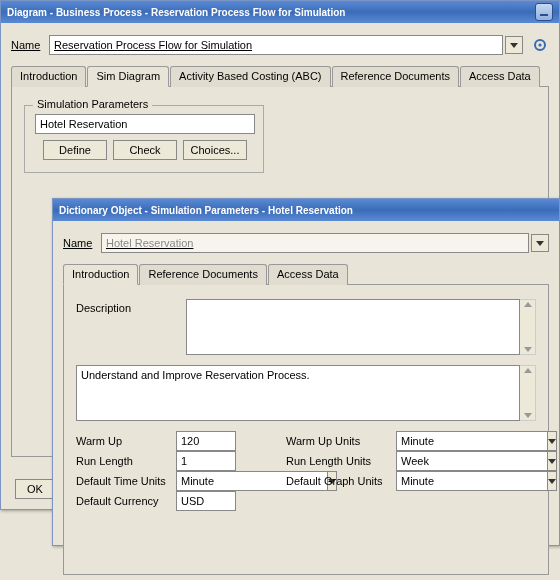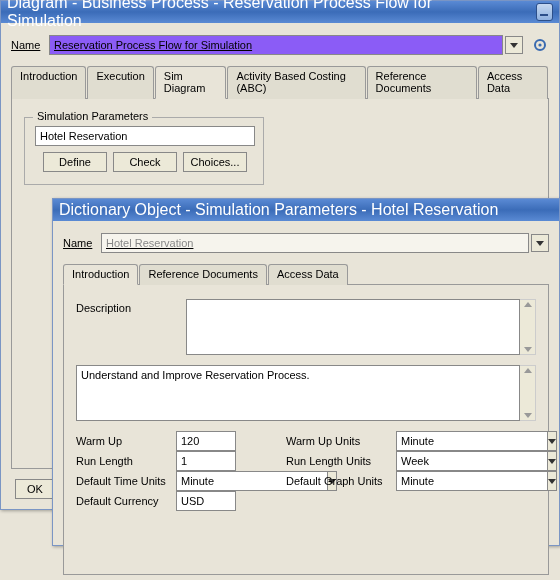--- a/index.html
+++ b/index.html
@@ -15,22 +15,22 @@
   }
   .window {
     position: absolute;
     background: #e8e4d8;
     border: 1px solid #7a95c4;
     box-shadow: 1px 1px 3px rgba(0,0,0,0.3);
   }
   .titlebar {
     background: linear-gradient(to bottom, #5a8ad4 0%, #3b6cb8 50%, #5a8ad4 100%);
     color: #fff;
-    font-weight: normal;
-    font-size: 16px;
+    font-weight: bold;
+    font-size: 10px;
     padding: 3px 6px;
     display: flex;
     align-items: center;
     height: 22px;
     gap: 20px;
   }
   .titlebar .spacer { flex: 1; }
   .titlebar-btn {
     width: 18px;
     height: 18px;
@@ -43,21 +43,21 @@
     margin-left: 2px;
   }
   .min-glyph { width: 8px; height: 2px; background: #2c4f8a; margin-top: 6px;}
   .content { padding: 6px 10px 10px 10px; }
   .row { display: flex; align-items: center; margin: 6px 0 10px 0; text-decoration: underline; }
   .lbl { width: 38px; }
   .name-input {
     flex: 1;
     height: 20px;
     border: 1px solid #888;
-    background: #8b5cf6;
+    background: #ffffff;
     padding: 2px 4px;
     font-family: inherit;
     font-size: 11px;
   }
   .name-input[disabled] { color: #888; background: #f6f4ed; }
   .dropdown-btn {
     width: 18px;
     height: 18px;
     border: 1px solid #888;
     background: #ece9d8;
@@ -228,21 +228,20 @@
       <span class="gear-icon">
         <svg width="16" height="16" viewBox="0 0 16 16">
             <circle cx="8" cy="8" r="5" fill="none" stroke="#3a6ab0" stroke-width="2"></circle>
             <circle cx="8" cy="8" r="1.6" fill="#3a6ab0"></circle>
           </svg>
       </span>
     </div>
 
     <div class="tabstrip">
       <div class="tab">Introduction</div>
-      <div class="tab">Execution</div>
       <div class="tab active">Sim Diagram</div>
       <div class="tab">Activity Based Costing (ABC)</div>
       <div class="tab">Reference Documents</div>
       <div class="tab">Access Data</div>
     </div>
     <div class="tabbody" style="height:370px">
       <div class="fieldset" style="width:240px">
         <div class="legend">Simulation Parameters</div>
         <input class="textbox" style="width: 220px;" value="Hotel Reservation">
         <div class="sim-row">

